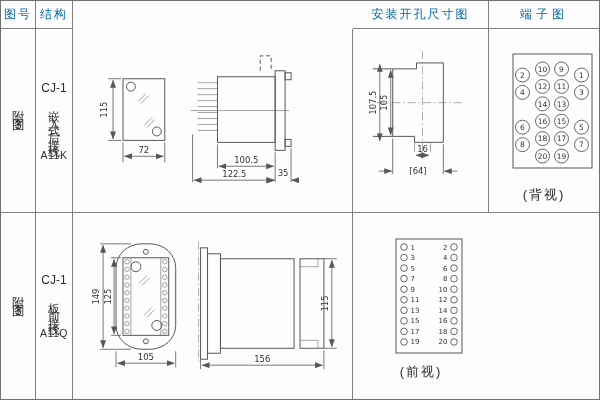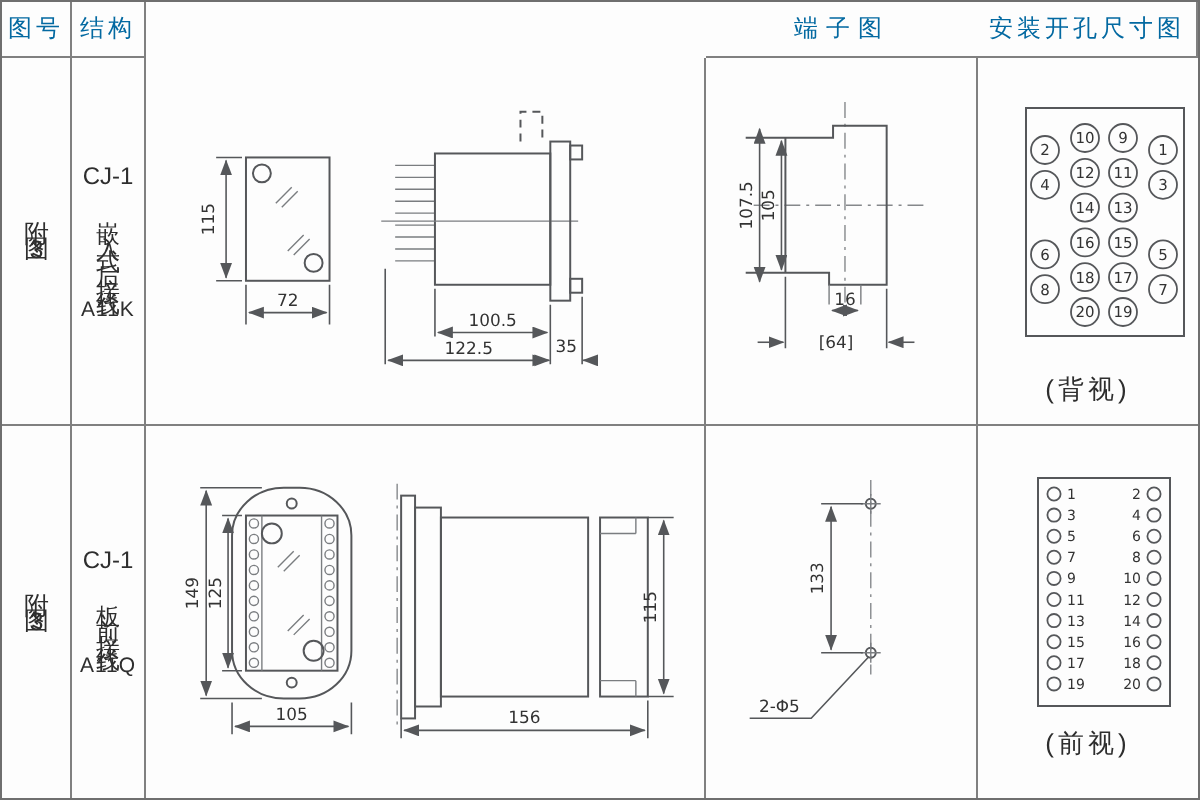--- a/index.html
+++ b/index.html
@@ -44,22 +44,22 @@
 </style>
 </head>
 <body>
 
 <div class="page">
   <div class="tbl">
 
     <div class="c hdr ls2">图号</div>
     <div class="c hdr ls2">结构</div>
     <div class="c hdr ls8">外形尺寸图</div>
+    <div class="c hdr ls2">安装开孔尺寸图</div>
     <div class="c hdr ls4 lastcol">端子图</div>
-    <div class="c hdr ls2">安装开孔尺寸图</div>
 
     <div class="c figcell">
       <div class="vtext">附图3</div>
     </div>
 
     <div class="c structcell">
       <div class="model">CJ-1</div>
       <div class="vdesc">嵌入式后接线</div>
       <div class="code">A11K</div>
     </div>
@@ -262,43 +262,20 @@
           <path d="M252,45 H265 M252,135 H265"></path>
           <line x1="260" y1="46.5" x2="260" y2="133.5" marker-start="url(#ar3)" marker-end="url(#ar3)"></line>
           <path d="M128,146 V156 M252,137 V156"></path>
           <line x1="129.5" y1="152" x2="250.5" y2="152" marker-start="url(#ar3)" marker-end="url(#ar3)"></line>
         </g>
         <text class="dt" transform="rotate(-90 256 90)" x="256" y="90" text-anchor="middle">115</text>
         <text class="dt" x="190" y="148.5" text-anchor="middle">156</text>
       </svg>
     </div>
 
-    <div class="c lastrow">
-      <svg viewBox="0 0 136 186" width="135" height="185">
-        <defs>
-          <marker id="ar4" markerWidth="10" markerHeight="8" refX="7.5" refY="3" orient="auto-start-reverse" markerUnits="userSpaceOnUse">
-            <path d="M0,0 L8,3 L0,6 Z" fill="#55575a"></path>
-          </marker>
-        </defs>
-        <line class="cl" x1="83" y1="26" x2="83" y2="124"></line>
-        <g class="ln">
-          <circle cx="83" cy="38" r="2.5"></circle>
-          <path class="tn" d="M78,38 H88 M83,33 V43"></path>
-          <circle cx="83" cy="113" r="2.5"></circle>
-          <path class="tn" d="M78,113 H88 M83,108 V118"></path>
-        </g>
-        <g class="dm">
-          <path d="M79,38 H58 M79,113 H58"></path>
-          <line x1="63" y1="39.5" x2="63" y2="111.5" marker-start="url(#ar4)" marker-end="url(#ar4)"></line>
-          <path d="M22,146 H53 L82,115"></path>
-        </g>
-        <text class="dt" transform="rotate(-90 59 75.5)" x="59" y="75.5" text-anchor="middle">133</text>
-        <text class="dt" x="37" y="143" text-anchor="middle">2-Φ5</text>
-      </svg>
-    </div>
 
     <div class="c termcell lastcol lastrow">
       <svg viewBox="0 0 112 130" width="112" height="130">
         <rect x="31" y="8" width="66" height="114" class="ln"></rect>
         <g>
             <circle cx="39" cy="16" r="3.3" class="term-circle"></circle>
             <text x="45.5" y="18.5" text-anchor="start" class="term-num" font-size="7">1</text>
             <circle cx="39" cy="26.55" r="3.3" class="term-circle"></circle>
             <text x="45.5" y="29.05" text-anchor="start" class="term-num" font-size="7">3</text>
             <circle cx="39" cy="37.1" r="3.3" class="term-circle"></circle>

